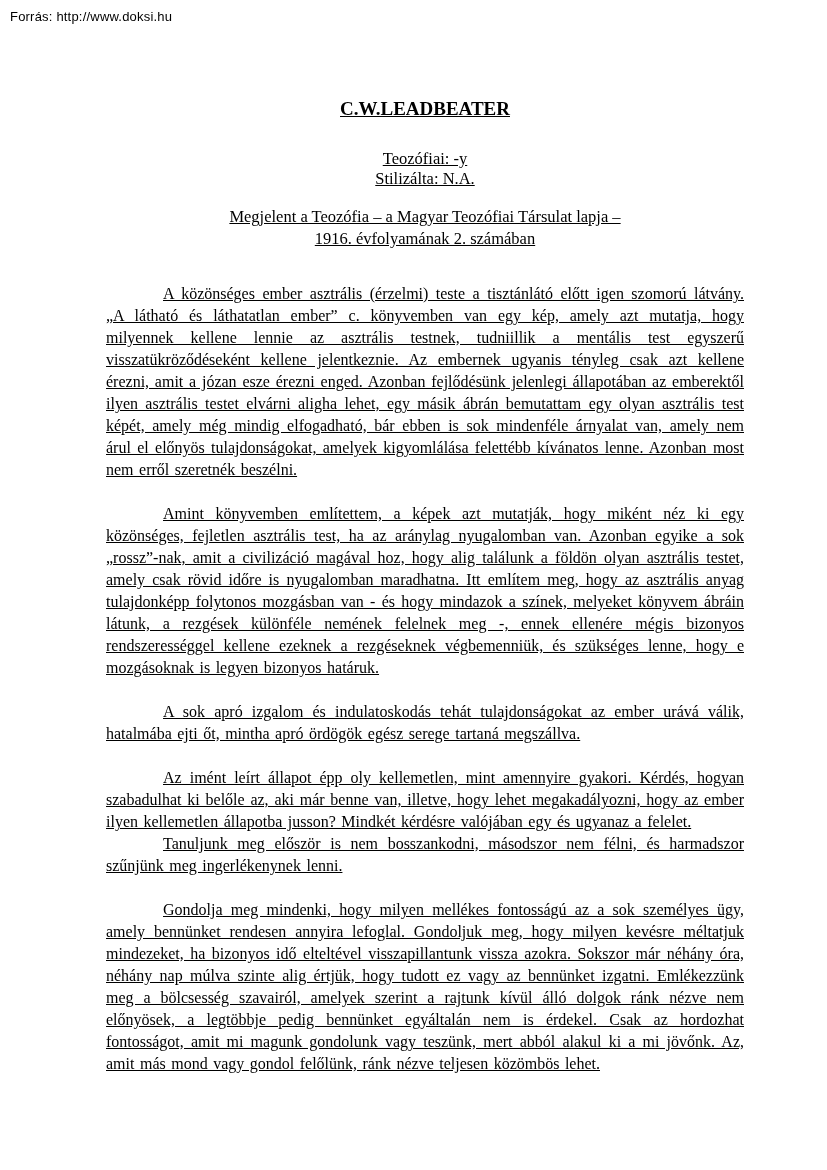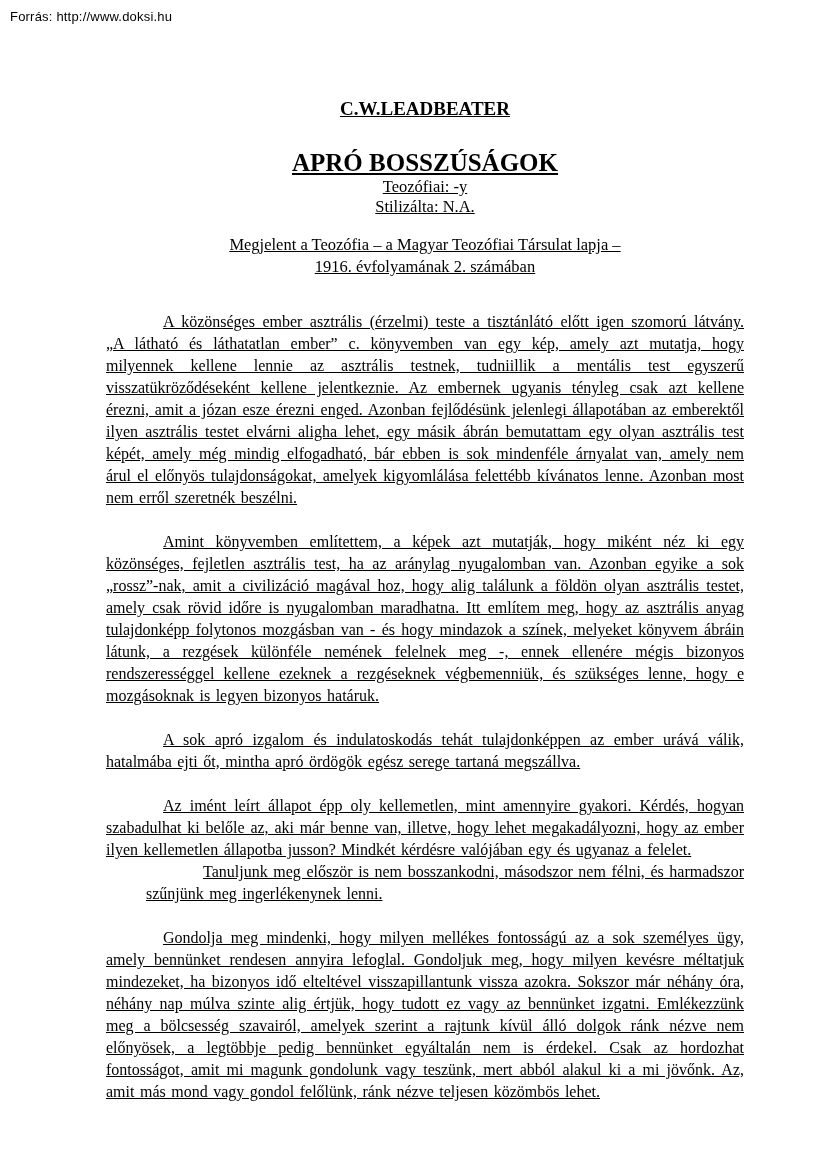--- a/index.html
+++ b/index.html
@@ -63,53 +63,51 @@
     line-height: 22px;
     text-indent: 57px;
     margin: 22px 0 0 0;
     word-spacing: 1.5px;
   }
   .body-par.first {
     margin-top: 33px;
   }
   .body-par.no-gap {
     margin-top: 0;
-    margin-left: 40px;
   }
   .body-par.justify-last {
     text-align-last: justify;
   }
 </style>
 </head>
 <body>
 
 <div class="page">
 
   <div class="source-line">Forrás: http://www.doksi.hu</div>
 
   <div class="doc">
 
     <div class="author">C.W.LEADBEATER</div>
 
-    <div class="title">APRÓ BOSSZÚSÁGOK</div>
 
     <div class="subtitle">Teozófiai: -y</div>
 
     <div class="subtitle">Stilizálta: N.A.</div>
 
     <div class="pub">
       <div>Megjelent a Teozófia – a Magyar Teozófiai Társulat lapja –</div>
       <div>1916. évfolyamának 2. számában</div>
     </div>
 
     <p class="body-par first">A közönséges ember asztrális (érzelmi) teste a tisztánlátó előtt igen szomorú látvány. „A látható és láthatatlan ember” c. könyvemben van egy kép, amely azt mutatja, hogy milyennek kellene lennie az asztrális testnek, tudniillik a mentális test egyszerű visszatükröződéseként kellene jelentkeznie. Az embernek ugyanis tényleg csak azt kellene érezni, amit a józan esze érezni enged. Azonban fejlődésünk jelenlegi állapotában az emberektől ilyen asztrális testet elvárni aligha lehet, egy másik ábrán bemutattam egy olyan asztrális test képét, amely még mindig elfogadható, bár ebben is sok mindenféle árnyalat van, amely nem árul el előnyös tulajdonságokat, amelyek kigyomlálása felettébb kívánatos lenne. Azonban most nem erről szeretnék beszélni.</p>
 
     <p class="body-par">Amint könyvemben említettem, a képek azt mutatják, hogy miként néz ki egy közönséges, fejletlen asztrális test, ha az aránylag nyugalomban van. Azonban egyike a sok „rossz”-nak, amit a civilizáció magával hoz, hogy alig találunk a földön olyan asztrális testet, amely csak rövid időre is nyugalomban maradhatna. Itt említem meg, hogy az asztrális anyag tulajdonképp folytonos mozgásban van - és hogy mindazok a színek, melyeket könyvem ábráin látunk, a rezgések különféle nemének felelnek meg -, ennek ellenére mégis bizonyos rendszerességgel kellene ezeknek a rezgéseknek végbemenniük, és szükséges lenne, hogy e mozgásoknak is legyen bizonyos határuk.</p>
 
-    <p class="body-par">A sok apró izgalom és indulatoskodás tehát tulajdonképpen az ember urává válik, hatalmába ejti őt, mintha apró ördögök egész serege tartaná megszállva.</p>
+    <p class="body-par">A sok apró izgalom és indulatoskodás tehát tulajdonságokat az ember urává válik, hatalmába ejti őt, mintha apró ördögök egész serege tartaná megszállva.</p>
 
     <p class="body-par">Az imént leírt állapot épp oly kellemetlen, mint amennyire gyakori. Kérdés, hogyan szabadulhat ki belőle az, aki már benne van, illetve, hogy lehet megakadályozni, hogy az ember ilyen kellemetlen állapotba jusson? Mindkét kérdésre valójában egy és ugyanaz a felelet.</p>
 
     <p class="body-par no-gap">Tanuljunk meg először is nem bosszankodni, másodszor nem félni, és harmadszor szűnjünk meg ingerlékenynek lenni.</p>
 
     <p class="body-par">Gondolja meg mindenki, hogy milyen mellékes fontosságú az a sok személyes ügy, amely bennünket rendesen annyira lefoglal. Gondoljuk meg, hogy milyen kevésre méltatjuk mindezeket, ha bizonyos idő elteltével visszapillantunk vissza azokra. Sokszor már néhány óra, néhány nap múlva szinte alig értjük, hogy tudott ez vagy az bennünket izgatni. Emlékezzünk meg a bölcsesség szavairól, amelyek szerint a rajtunk kívül álló dolgok ránk nézve nem előnyösek, a legtöbbje pedig bennünket egyáltalán nem is érdekel. Csak az hordozhat fontosságot, amit mi magunk gondolunk vagy teszünk, mert abból alakul ki a mi jövőnk. Az, amit más mond vagy gondol felőlünk, ránk nézve teljesen közömbös lehet.</p>
 
 
   </div>
 </div>

